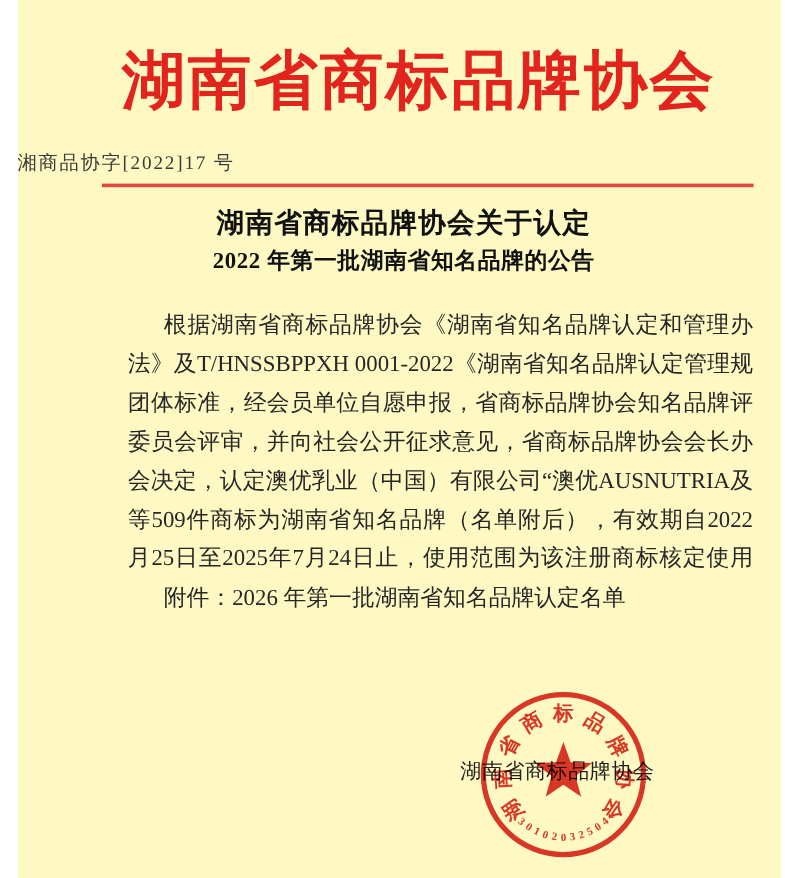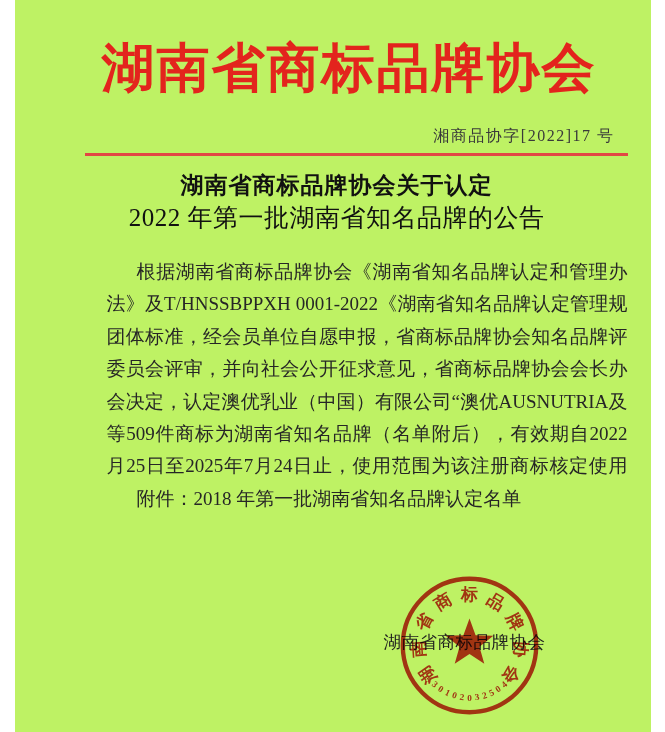--- a/index.html
+++ b/index.html
@@ -1,39 +1,39 @@
 <!DOCTYPE html>
 <html style="--brand-red: #e3241d; --divider-red: #e24744; --seal-red: #d5281e;"><head>
 <meta charset="utf-8">
 <style>
   html,body{margin:0;padding:0;background:#ffffff;}
   .page{
     position:relative;width:636px;height:732px;margin:0 auto;
-    background:#bef264;overflow:hidden;
+    background:#fef9c3;overflow:hidden;
     font-family:"Liberation Serif","DejaVu Serif",serif;
   }
   
   .org-name{
     position:absolute;top:30px;left:0;width:665px;
     text-align:center;font-size:53px;font-weight:bold;
     color:var(--brand-red);letter-spacing:2px;line-height:76px;
     transform:translateX(2px);
   }
   .doc-no{
-    position:absolute;top:126px;left:0;width:600px;text-align:right;
+    position:absolute;top:126px;left:0;width:600px;text-align:left;
     font-size:16px;color:#3a3a3a;letter-spacing:1.5px;
   }
   .divider{
     position:absolute;left:70px;top:153px;width:543px;height:2.5px;
     background:var(--divider-red);
   }
   
   .title{position:absolute;top:170px;left:0;width:644px;text-align:center;color:#111;}
   .t1{font-size:23px;font-weight:bold;letter-spacing:1px;line-height:31px;}
-  .t2{font-size:25px;font-weight:normal;letter-spacing:0.5px;line-height:34px;text-align:center;}
+  .t2{font-size:19px;font-weight:bold;letter-spacing:0.5px;line-height:34px;text-align:center;}
   
   .body-block{
     position:absolute;left:92px;top:256px;width:521px;
     font-size:19px;color:#262626;
   }
   .bl{height:32.4px;line-height:32.4px;white-space:nowrap;}
   .bl.j{text-align:justify;text-align-last:justify;white-space:normal;
         height:32.4px;overflow:hidden;}
   .bl.i{text-indent:30px;}
   
@@ -71,21 +71,21 @@
   </div>
 
   <div class="body-block">
     <div class="bl j i">根据湖南省商标品牌协会《湖南省知名品牌认定和管理办</div>
     <div class="bl j">法》及T/HNSSBPPXH 0001-2022《湖南省知名品牌认定管理规范》</div>
     <div class="bl j">团体标准，经会员单位自愿申报，省商标品牌协会知名品牌评审</div>
     <div class="bl j">委员会评审，并向社会公开征求意见，省商标品牌协会会长办公</div>
     <div class="bl j">会决定，认定澳优乳业（中国）有限公司“澳优AUSNUTRIA及图”</div>
     <div class="bl j">等509件商标为湖南省知名品牌（名单附后），有效期自2022年7</div>
     <div class="bl j">月25日至2025年7月24日止，使用范围为该注册商标核定使用的</div>
-    <div class="bl i">附件：2018 年第一批湖南省知名品牌认定名单</div>
+    <div class="bl i">附件：2026 年第一批湖南省知名品牌认定名单</div>
   </div>
 
   <div class="sig-org">湖南省商标品牌协会</div>
 
   <svg class="seal" viewBox="0 0 150 150">
     <circle cx="75" cy="75" r="69" fill="none" stroke="#d5281e" stroke-width="4.5"></circle>
     <polygon fill="#d5281e" points="75,47 81.3,64.3 99.7,65 85.3,76.3 90.3,94 75,83.8 59.7,94 64.7,76.3 50.3,65 68.7,64.3"></polygon>
     <g>
       <text class="ring-ch" x="75" y="28" text-anchor="middle" transform="rotate(-125 75 75)">湖</text>
       <text class="ring-ch" x="75" y="28" text-anchor="middle" transform="rotate(-93.75 75 75)">南</text>

